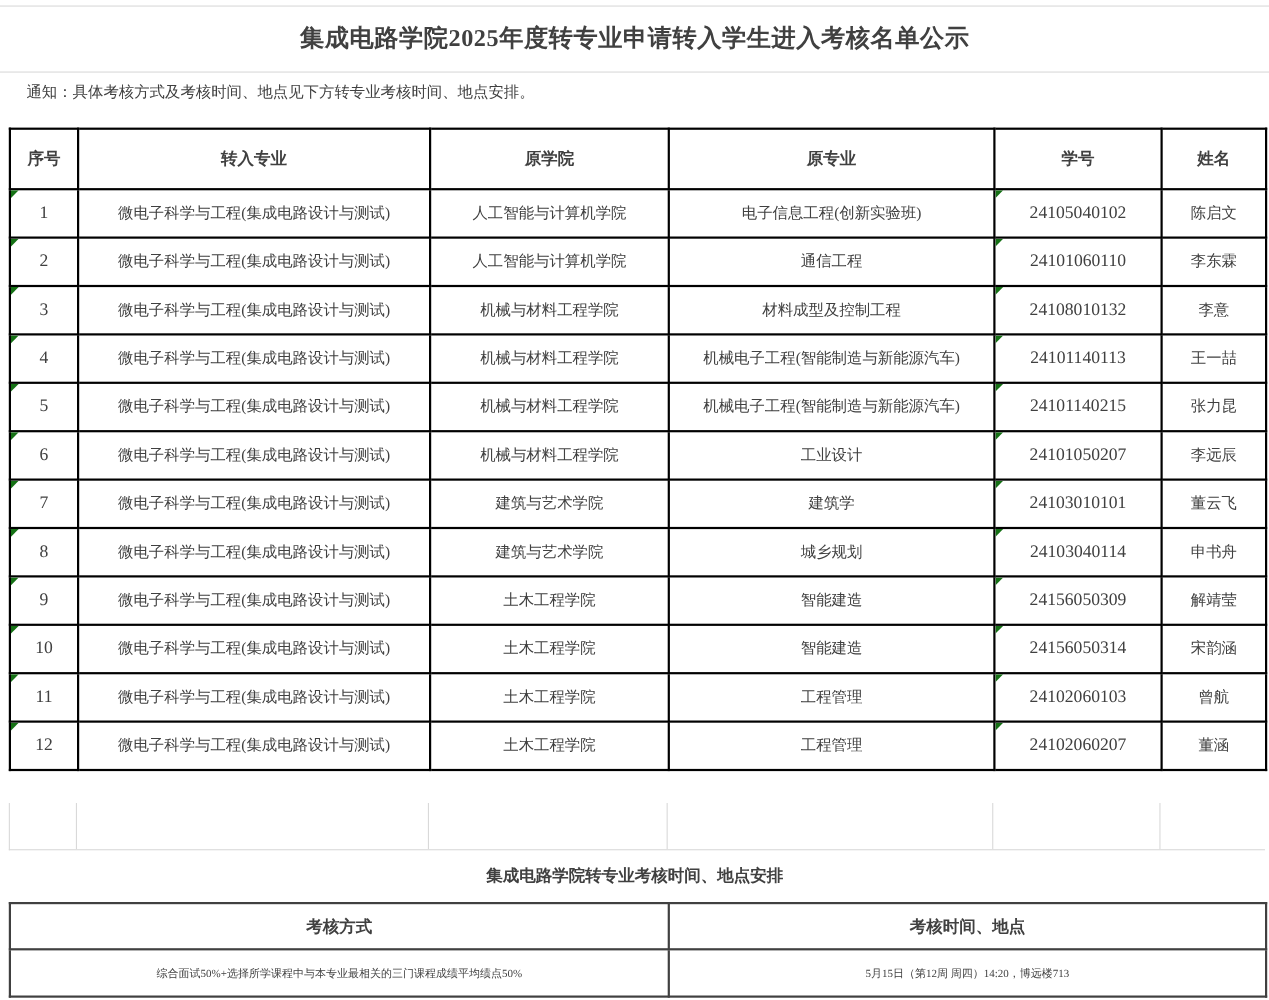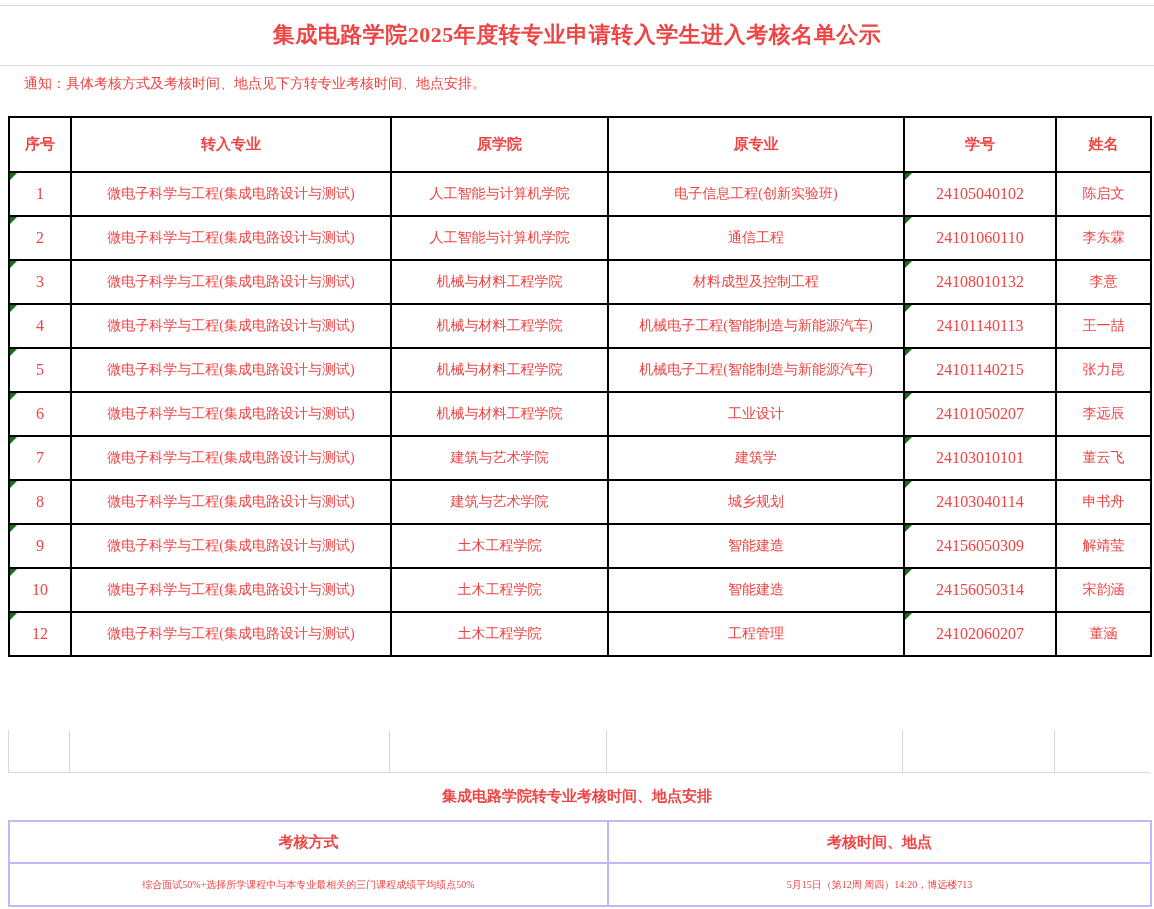--- a/index.html
+++ b/index.html
@@ -1,18 +1,18 @@
 <!DOCTYPE html>
 <html><head>
 <meta charset="utf-8">
 <style>
   html,body { margin:0; padding:0; background:#ffffff; }
   .page {
     position:relative; width:1154px; height:909px; background:#ffffff;
-    font-family:"Liberation Serif","DejaVu Serif",serif; color:#ef4444;
+    font-family:"Liberation Serif","DejaVu Serif",serif; color:#404040;
     overflow:hidden;
   }
   .gridline { position:absolute; background:#d9d9d9; }
 
   .doc-title {
     position:absolute; top:5px; left:0; width:100%; height:60px;
     display:flex; align-items:center; justify-content:center;
     font-size:22px; font-weight:bold; letter-spacing:0.5px;
   }
   .notice {
@@ -50,21 +50,21 @@
   .schedule-title {
     position:absolute; top:773px; left:0; width:100%; height:47px;
     display:flex; align-items:center; justify-content:center;
     font-size:15px; font-weight:bold;
   }
   table.schedule {
     position:absolute; left:8px; top:820px; width:1142px;
     border-collapse:collapse; table-layout:fixed;
   }
   table.schedule th, table.schedule td {
-    border:2px solid #c4b5fd; padding:0; text-align:center; vertical-align:middle;
+    border:2px solid #404040; padding:0; text-align:center; vertical-align:middle;
     overflow:hidden; white-space:nowrap;
   }
   table.schedule thead tr { height:42px; }
   table.schedule thead th { font-size:15px; font-weight:bold; }
   table.schedule tbody tr { height:43px; }
   table.schedule tbody td { font-size:10px; }
 </style>
 </head>
 <body>
 
@@ -172,20 +172,28 @@
         </tr>
         <tr>
           <td class="numcell">10<span class="tri"></span></td>
           <td>微电子科学与工程(集成电路设计与测试)</td>
           <td>土木工程学院</td>
           <td>智能建造</td>
           <td class="numcell">24156050314<span class="tri"></span></td>
           <td>宋韵涵</td>
         </tr>
         <tr>
+          <td class="numcell">11<span class="tri"></span></td>
+          <td>微电子科学与工程(集成电路设计与测试)</td>
+          <td>土木工程学院</td>
+          <td>工程管理</td>
+          <td class="numcell">24102060103<span class="tri"></span></td>
+          <td>曾航</td>
+        </tr>
+        <tr>
           <td class="numcell">12<span class="tri"></span></td>
           <td>微电子科学与工程(集成电路设计与测试)</td>
           <td>土木工程学院</td>
           <td>工程管理</td>
           <td class="numcell">24102060207<span class="tri"></span></td>
           <td>董涵</td>
         </tr>
       </tbody>
   </table>
 

